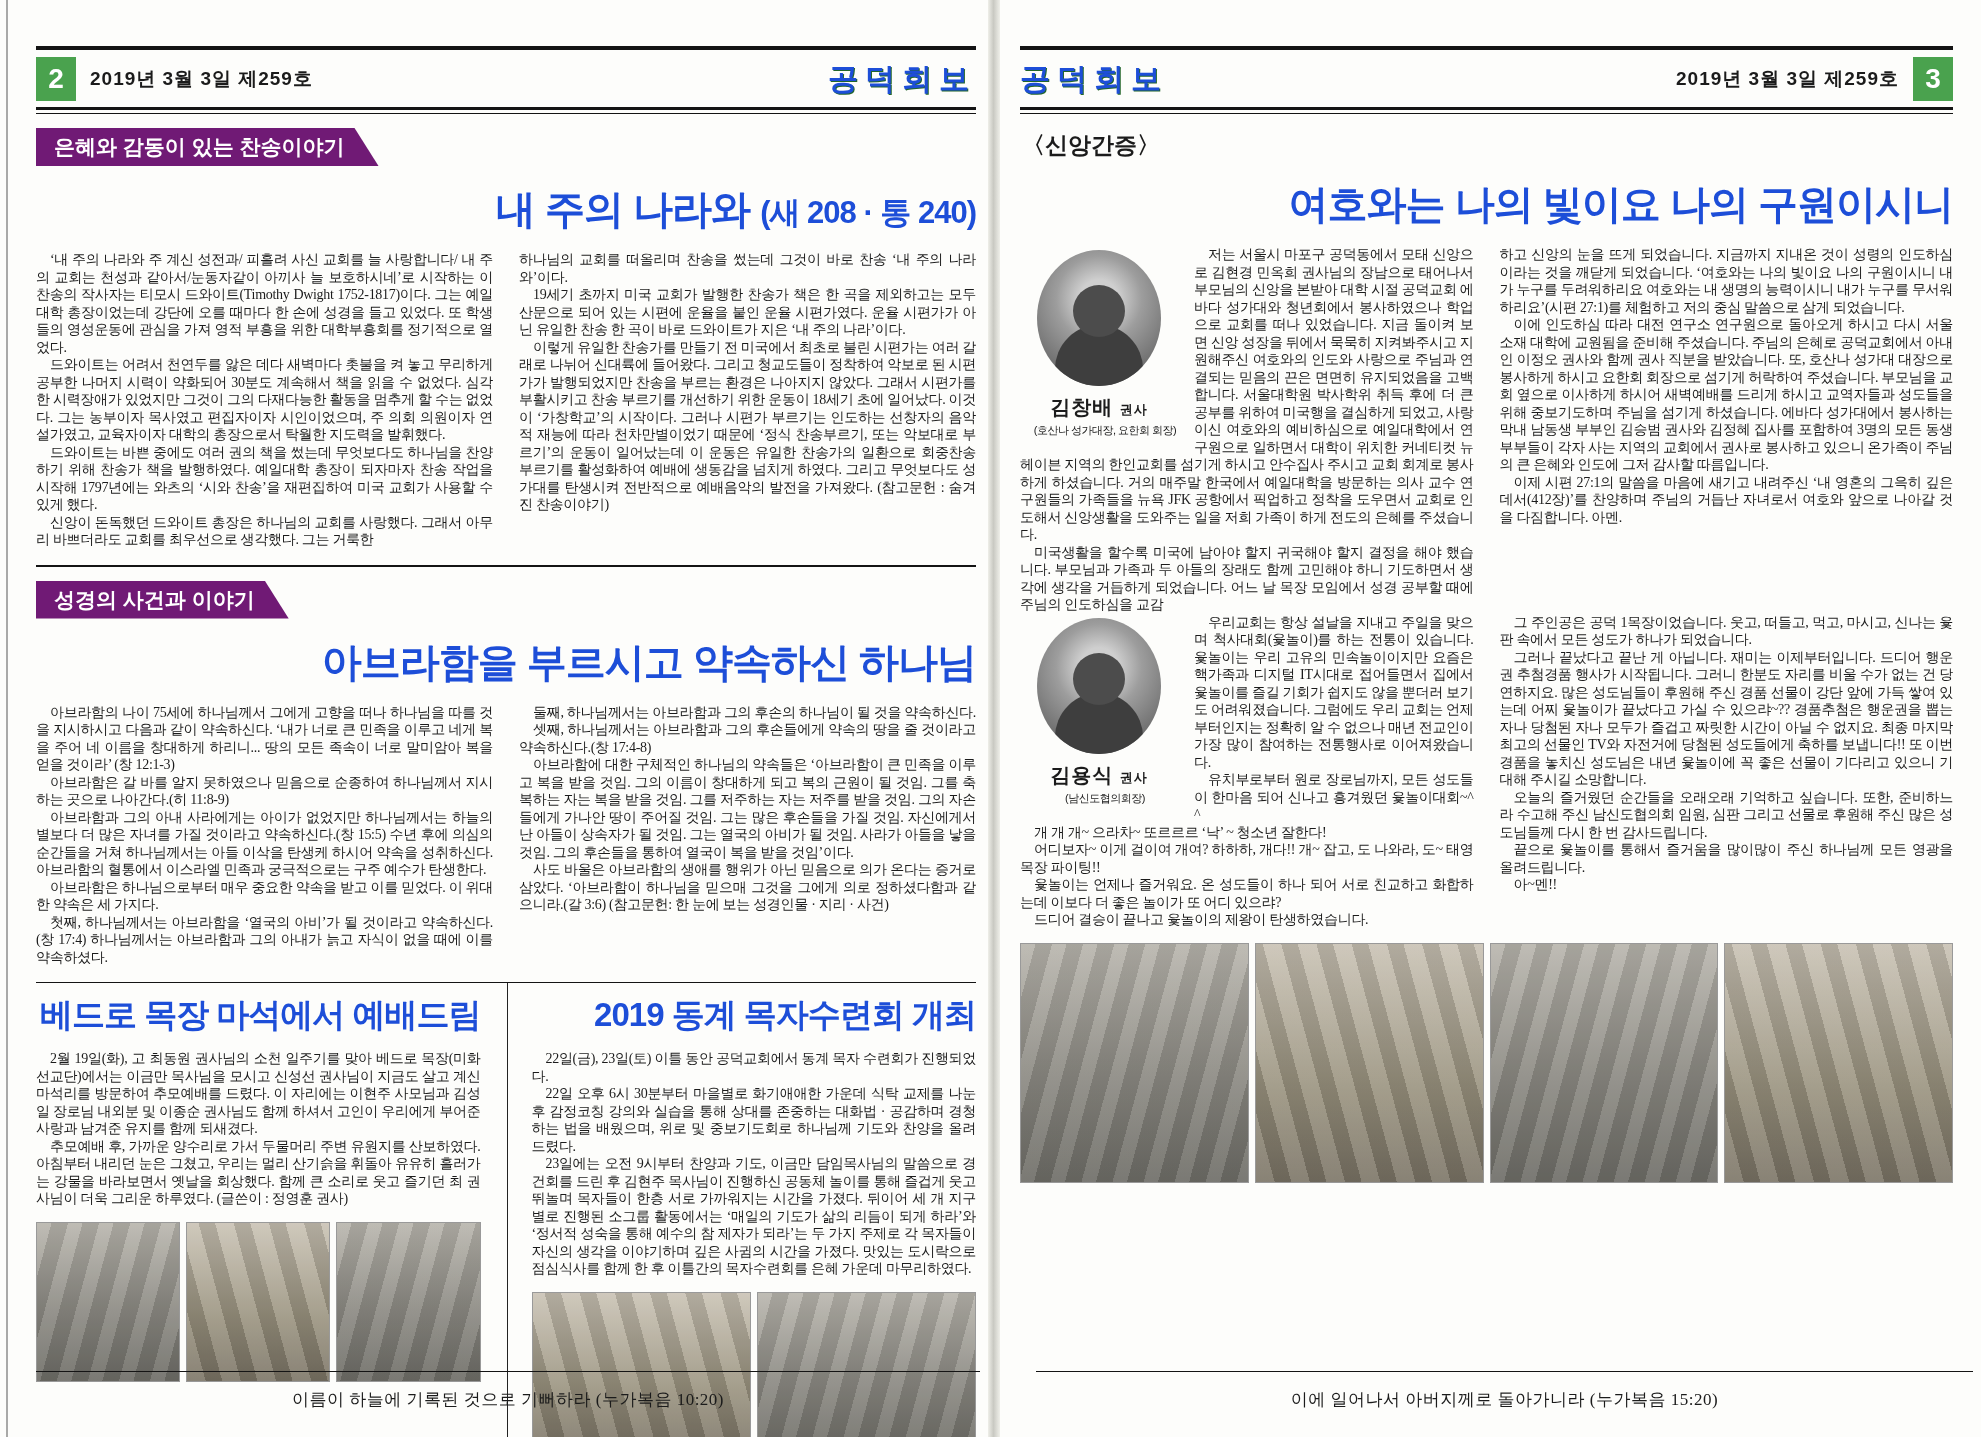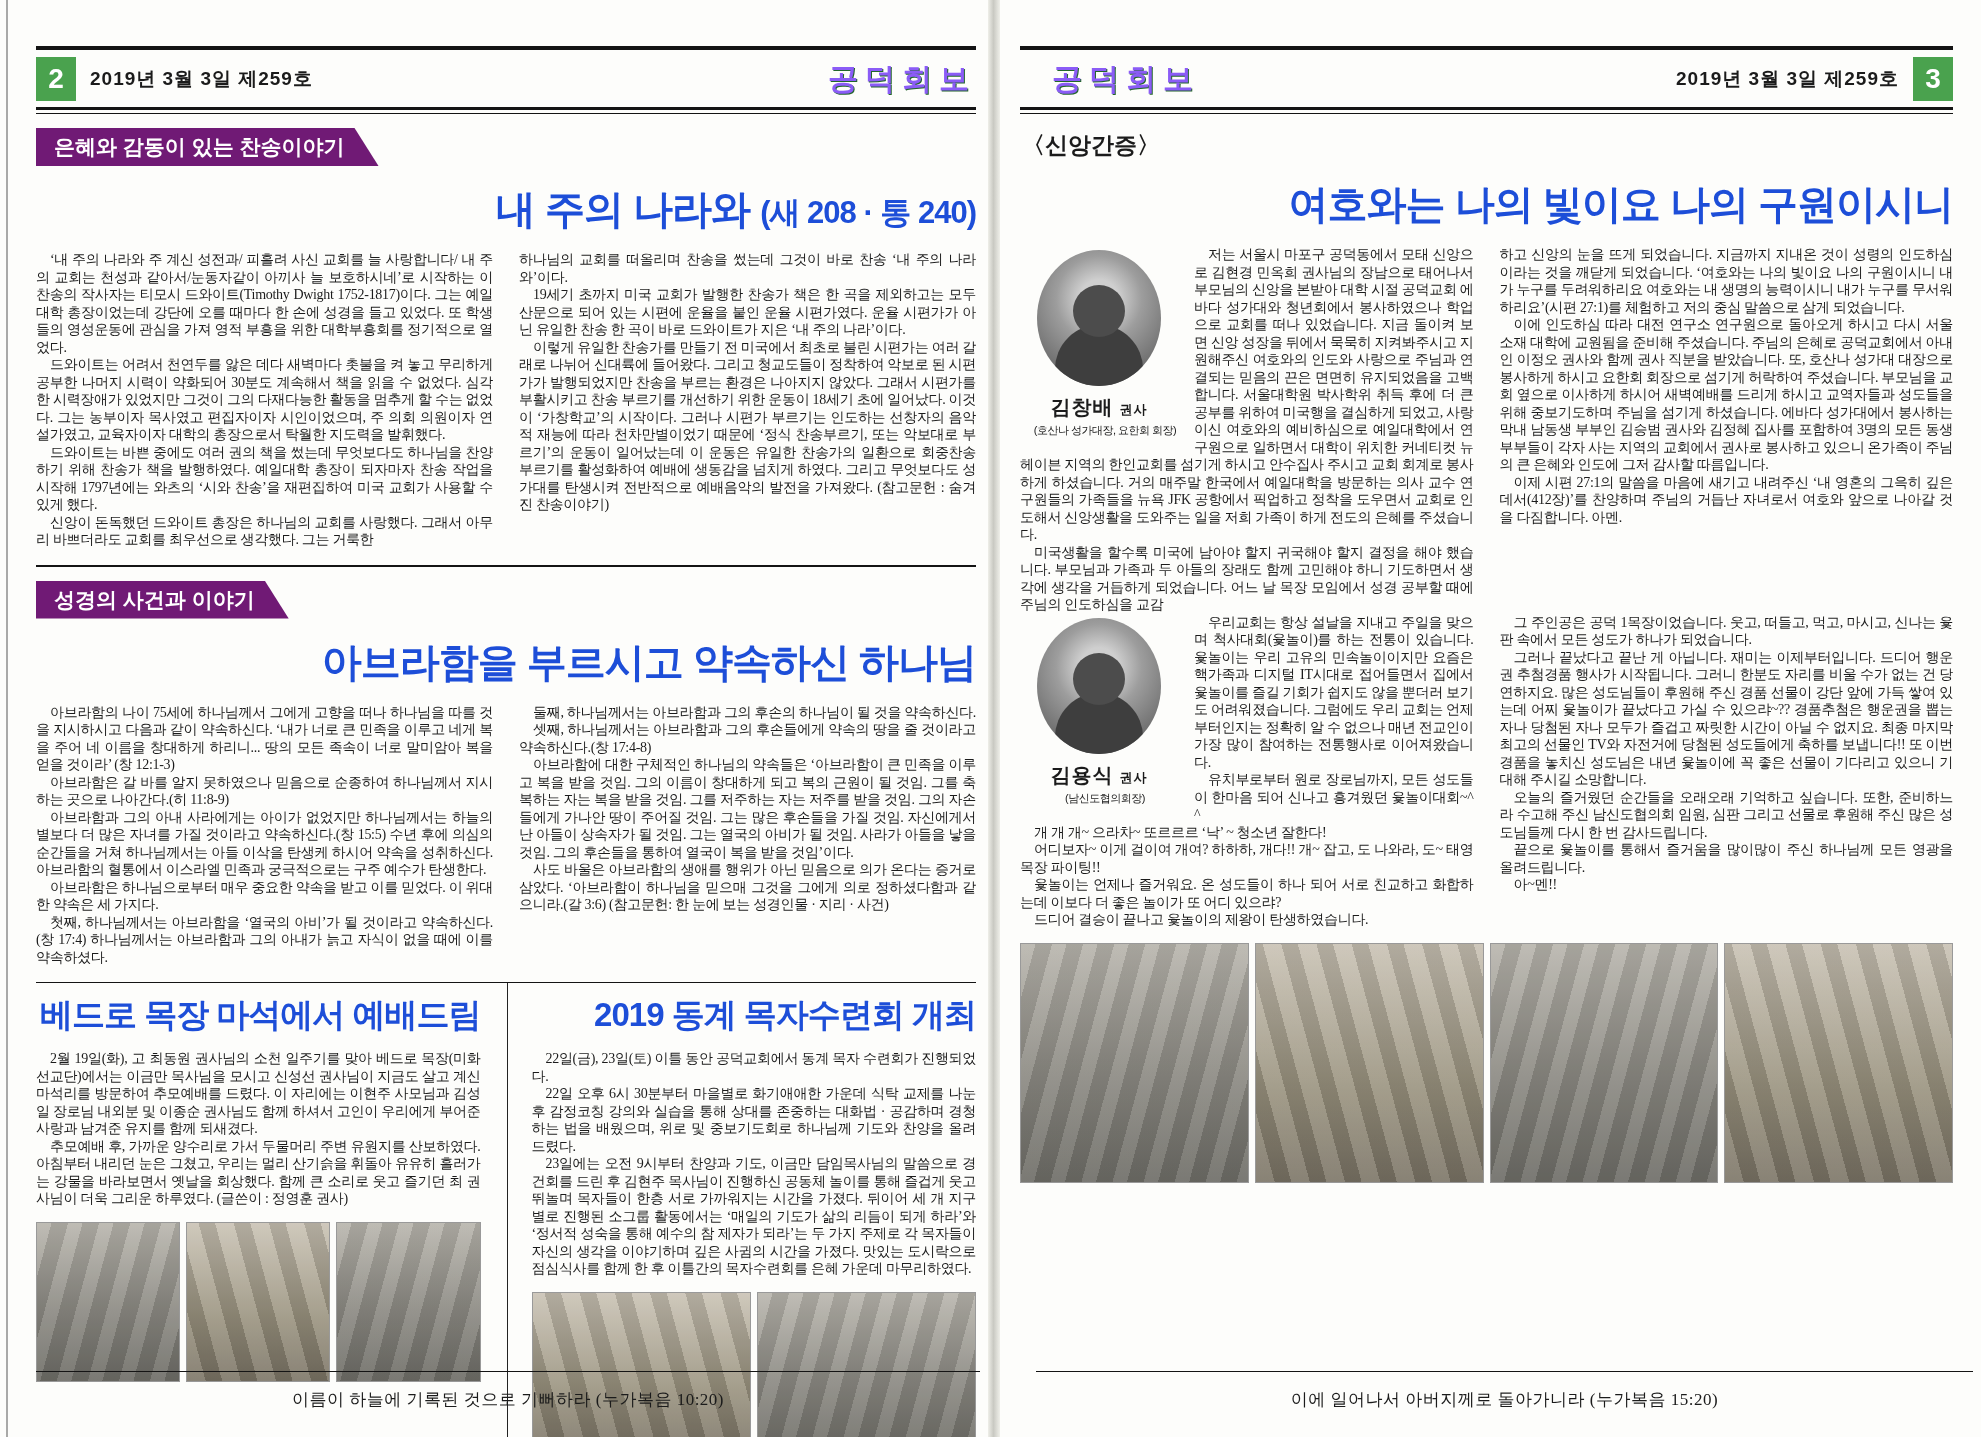--- a/index.html
+++ b/index.html
@@ -19,23 +19,22 @@
   .mast-row{display:flex;align-items:center;height:46px;}
   .mast-rule-bot{border-top:3px solid #141414;position:relative;margin-top:5px;}
   .mast-rule-bot::after{content:"";display:block;border-top:1px solid #141414;margin-top:3px;}
   .pagenum-box{
     width:40px;height:44px;background:#4aa24e;color:#fff;
     font:bold 28px/44px "Liberation Sans",sans-serif;text-align:center;flex:0 0 auto;
   }
   .issue-date{font:bold 19px "Liberation Sans",sans-serif;letter-spacing:1px;margin:0 14px;}
   .mast-spacer{flex:1;}
   .masthead{
-    font:800 30px "Liberation Sans",sans-serif;color:#8b5cf6;letter-spacing:7px;
+    font:800 30px "Liberation Sans",sans-serif;color:#1d4ed8;letter-spacing:7px;
     text-shadow:1px 1px 0 #23662b;
-    margin-left:32px;
   }
 
   
   .section-label{
     display:inline-block;background:#701a75;color:#fff;
     font:bold 21px/38px "Liberation Sans",sans-serif;
     padding:0 34px 0 18px;margin-top:14px;
     clip-path:polygon(0 0,calc(100% - 24px) 0,100% 100%,0 100%);
   }
   .section-label-plain{font:bold 23px "Liberation Sans",sans-serif;margin:16px 0 4px 2px;}
@@ -64,21 +63,21 @@
   .author .photo{
     width:124px;height:136px;margin:0 auto 8px;border-radius:50%;
     background:radial-gradient(circle at 50% 36%,#cfcfcf 0 18%,#9d9d9d 40%,#6f6f6f 75%,#555 100%);
     position:relative;overflow:hidden;
   }
   .author .photo::after{ 
     content:"";position:absolute;left:50%;top:26%;width:52px;height:52px;transform:translateX(-50%);
     background:#4c4c4c;border-radius:50%;
     box-shadow:0 58px 0 18px #3e3e3e;
   }
-  .author .name{font-weight:bold;font-size:20px;letter-spacing:1px;font-family:Liberation Serif, serif;}
+  .author .name{font-weight:bold;font-size:20px;letter-spacing:1px;}
   .author .role{font-size:13px;font-weight:bold;}
   .author .affil{font-size:11px;margin-top:2px;letter-spacing:-0.5px;margin-left:12px;}
 
   
   .photo-row{display:flex;gap:6px;margin-top:14px;}
   .ph{
     flex:1;border:1px solid #999;
     background:
       repeating-linear-gradient(105deg,rgba(255,255,255,.08) 0 14px,rgba(0,0,0,.10) 14px 30px),
       linear-gradient(180deg,#b9b6ae,#8d8b84 55%,#6f6e68);

